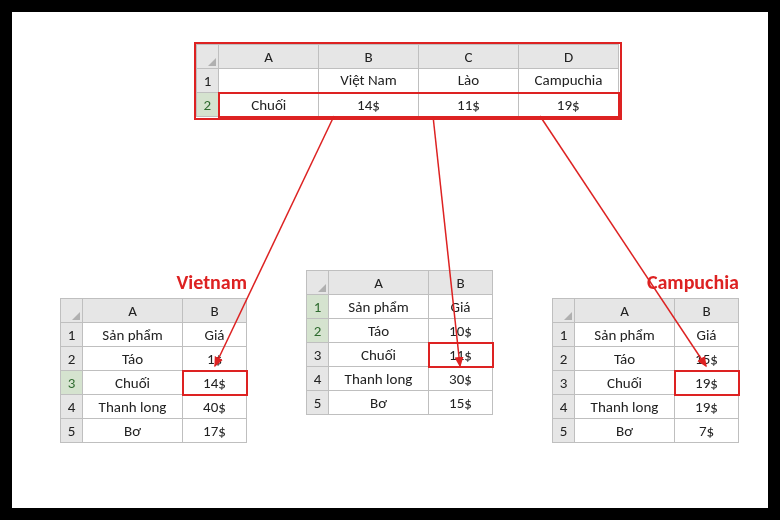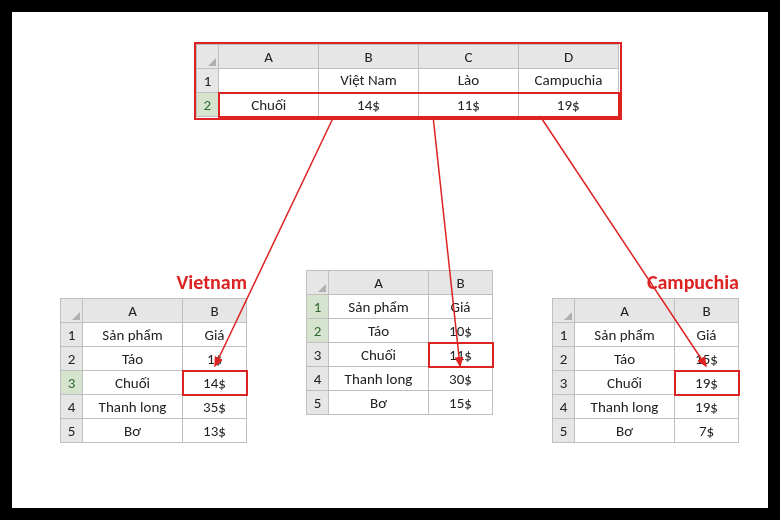--- a/index.html
+++ b/index.html
@@ -156,26 +156,26 @@
         <td>1$</td>
       </tr>
       <tr>
         <td class="rowhead active">3</td>
         <td>Chuối</td>
         <td class="redbox">14$</td>
       </tr>
       <tr>
         <td class="rowhead">4</td>
         <td>Thanh long</td>
-        <td>35$</td>
+        <td>40$</td>
       </tr>
       <tr>
         <td class="rowhead">5</td>
         <td>Bơ</td>
-        <td>13$</td>
+        <td>17$</td>
       </tr>
     </tbody>
       </table>
   </div>
 
   <div class="subtable sub2">
     <table class="tbl">
       <tbody>
           <tr>
         <td class="corner"></td>

